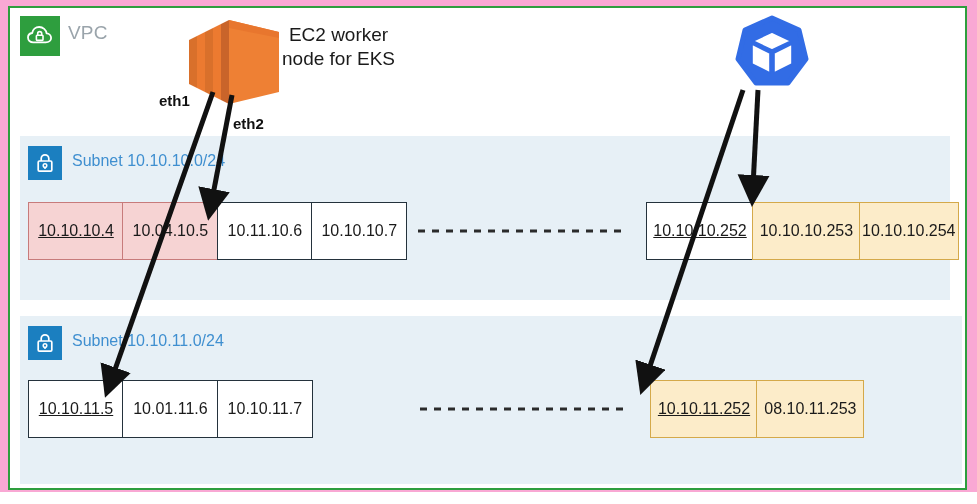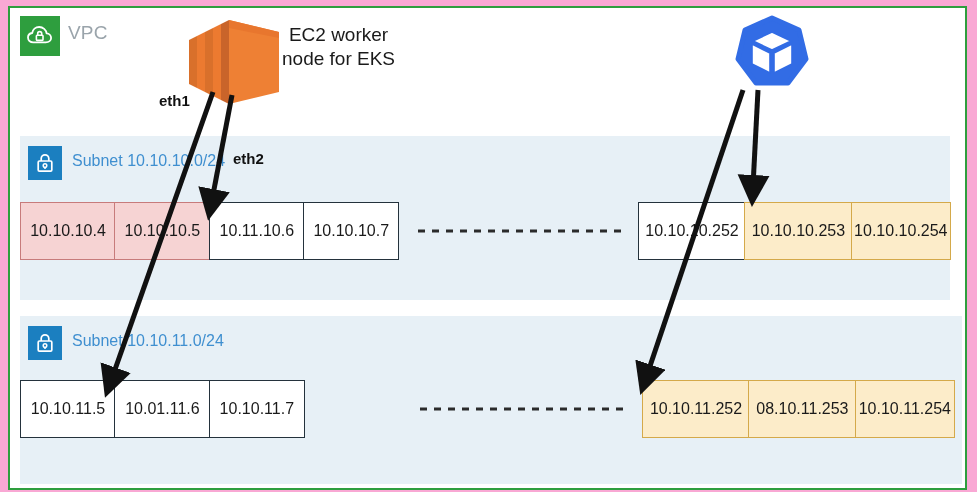--- a/index.html
+++ b/index.html
@@ -56,21 +56,21 @@
   .ip-cell{
     box-sizing:border-box;
     height:58px;
     display:flex;align-items:center;justify-content:center;
     font-size:16px;color:#1a1a1a;
     background:#ffffff;
     border:1.6px solid #24323c;
     margin-left:-1.6px;
     white-space:nowrap;
   }
-  .ip-cell:first-child{margin-left:0;}
+  .ip-cell:first-child{margin-left:8px;text-decoration:underline;}
   .ip-cell.pink{background:#f6d3d3;border-color:#c77b7b;}
   .ip-cell.cream{background:#fcecc9;border-color:#d4a94a;}
   .ip-cell.w96{width:96px;}
   .ip-cell.w100{width:100px;}
   .ip-cell.w108{width:108px;}
 
   #row1-left{left:20px;top:202px;}
   #row1-right{left:638px;top:202px;}
   #row2-left{left:20px;top:380px;}
   #row2-right{left:642px;top:380px;}
@@ -82,21 +82,21 @@
     white-space:pre-line;
     text-align:center;
   }
   #ec2-label{left:282px;top:23px;}
   #pod-label{left:818px;top:45px;}
 
   .eth-label{
     position:absolute;font-size:15px;color:#111;font-weight:700;
   }
   #eth1-label{left:143px;top:92px;margin-left:16px;}
-  #eth2-label{left:233px;top:115px;margin-top:35px;}
+  #eth2-label{left:233px;top:115px;}
 
   
   #ec2-icon{position:absolute;left:183px;top:18px;width:104px;height:92px;}
   #pod-icon{position:absolute;left:733px;top:15px;width:78px;height:78px;}
 
   #overlay{position:absolute;left:0;top:0;width:977px;height:504px;pointer-events:none;}
 </style>
 </head>
 <body>
 
@@ -132,41 +132,40 @@
         <path d="M7.2 9V6.6a3.8 3.8 0 0 1 7.6 0V9" fill="none" stroke="#ffffff" stroke-width="1.7"></path>
         <circle cx="11" cy="13.6" r="1.8" fill="none" stroke="#ffffff" stroke-width="1.5"></circle>
         <path d="M11 15v2" stroke="#ffffff" stroke-width="1.5"></path>
       </svg>
     </div>
     <div class="subnet-label">Subnet 10.10.11.0/24</div>
   </div>
 
   <div class="ip-row" id="row1-left">
     <div class="ip-cell pink w96">10.10.10.4</div>
-    <div class="ip-cell pink w96">10.10.10.5</div>
+    <div class="ip-cell pink w96">10.04.10.5</div>
     <div class="ip-cell w96">10.11.10.6</div>
     <div class="ip-cell w96">10.10.10.7</div>
   </div>
 
   <div class="ip-row" id="row1-right">
     <div class="ip-cell w108">10.10.10.252</div>
     <div class="ip-cell cream w108">10.10.10.253</div>
     <div class="ip-cell cream w100">10.10.10.254</div>
   </div>
 
   <div class="ip-row" id="row2-left">
     <div class="ip-cell w96">10.10.11.5</div>
     <div class="ip-cell w96">10.01.11.6</div>
     <div class="ip-cell w96">10.10.11.7</div>
   </div>
 
   <div class="ip-row" id="row2-right">
     <div class="ip-cell cream w108">10.10.11.252</div>
     <div class="ip-cell cream w108">08.10.11.253</div>
-    <div class="ip-cell cream w100">10.10.11.254</div>
   </div>
 
   <div id="ec2-icon">
     <svg width="104" height="92" viewBox="0 0 104 92" aria-hidden="true">
       <g>
         <polygon points="6,22 14,18 14,70 6,66" fill="#d9702b"></polygon>
         <polygon points="14,18 22,14 22,74 14,70" fill="#ec7a30"></polygon>
         <polygon points="22,14 30,10 30,78 22,74" fill="#d9702b"></polygon>
         <polygon points="30,10 38,6 38,82 30,78" fill="#ec7a30"></polygon>
         <polygon points="38,6 46,2 46,86 38,82" fill="#c9642a"></polygon>

